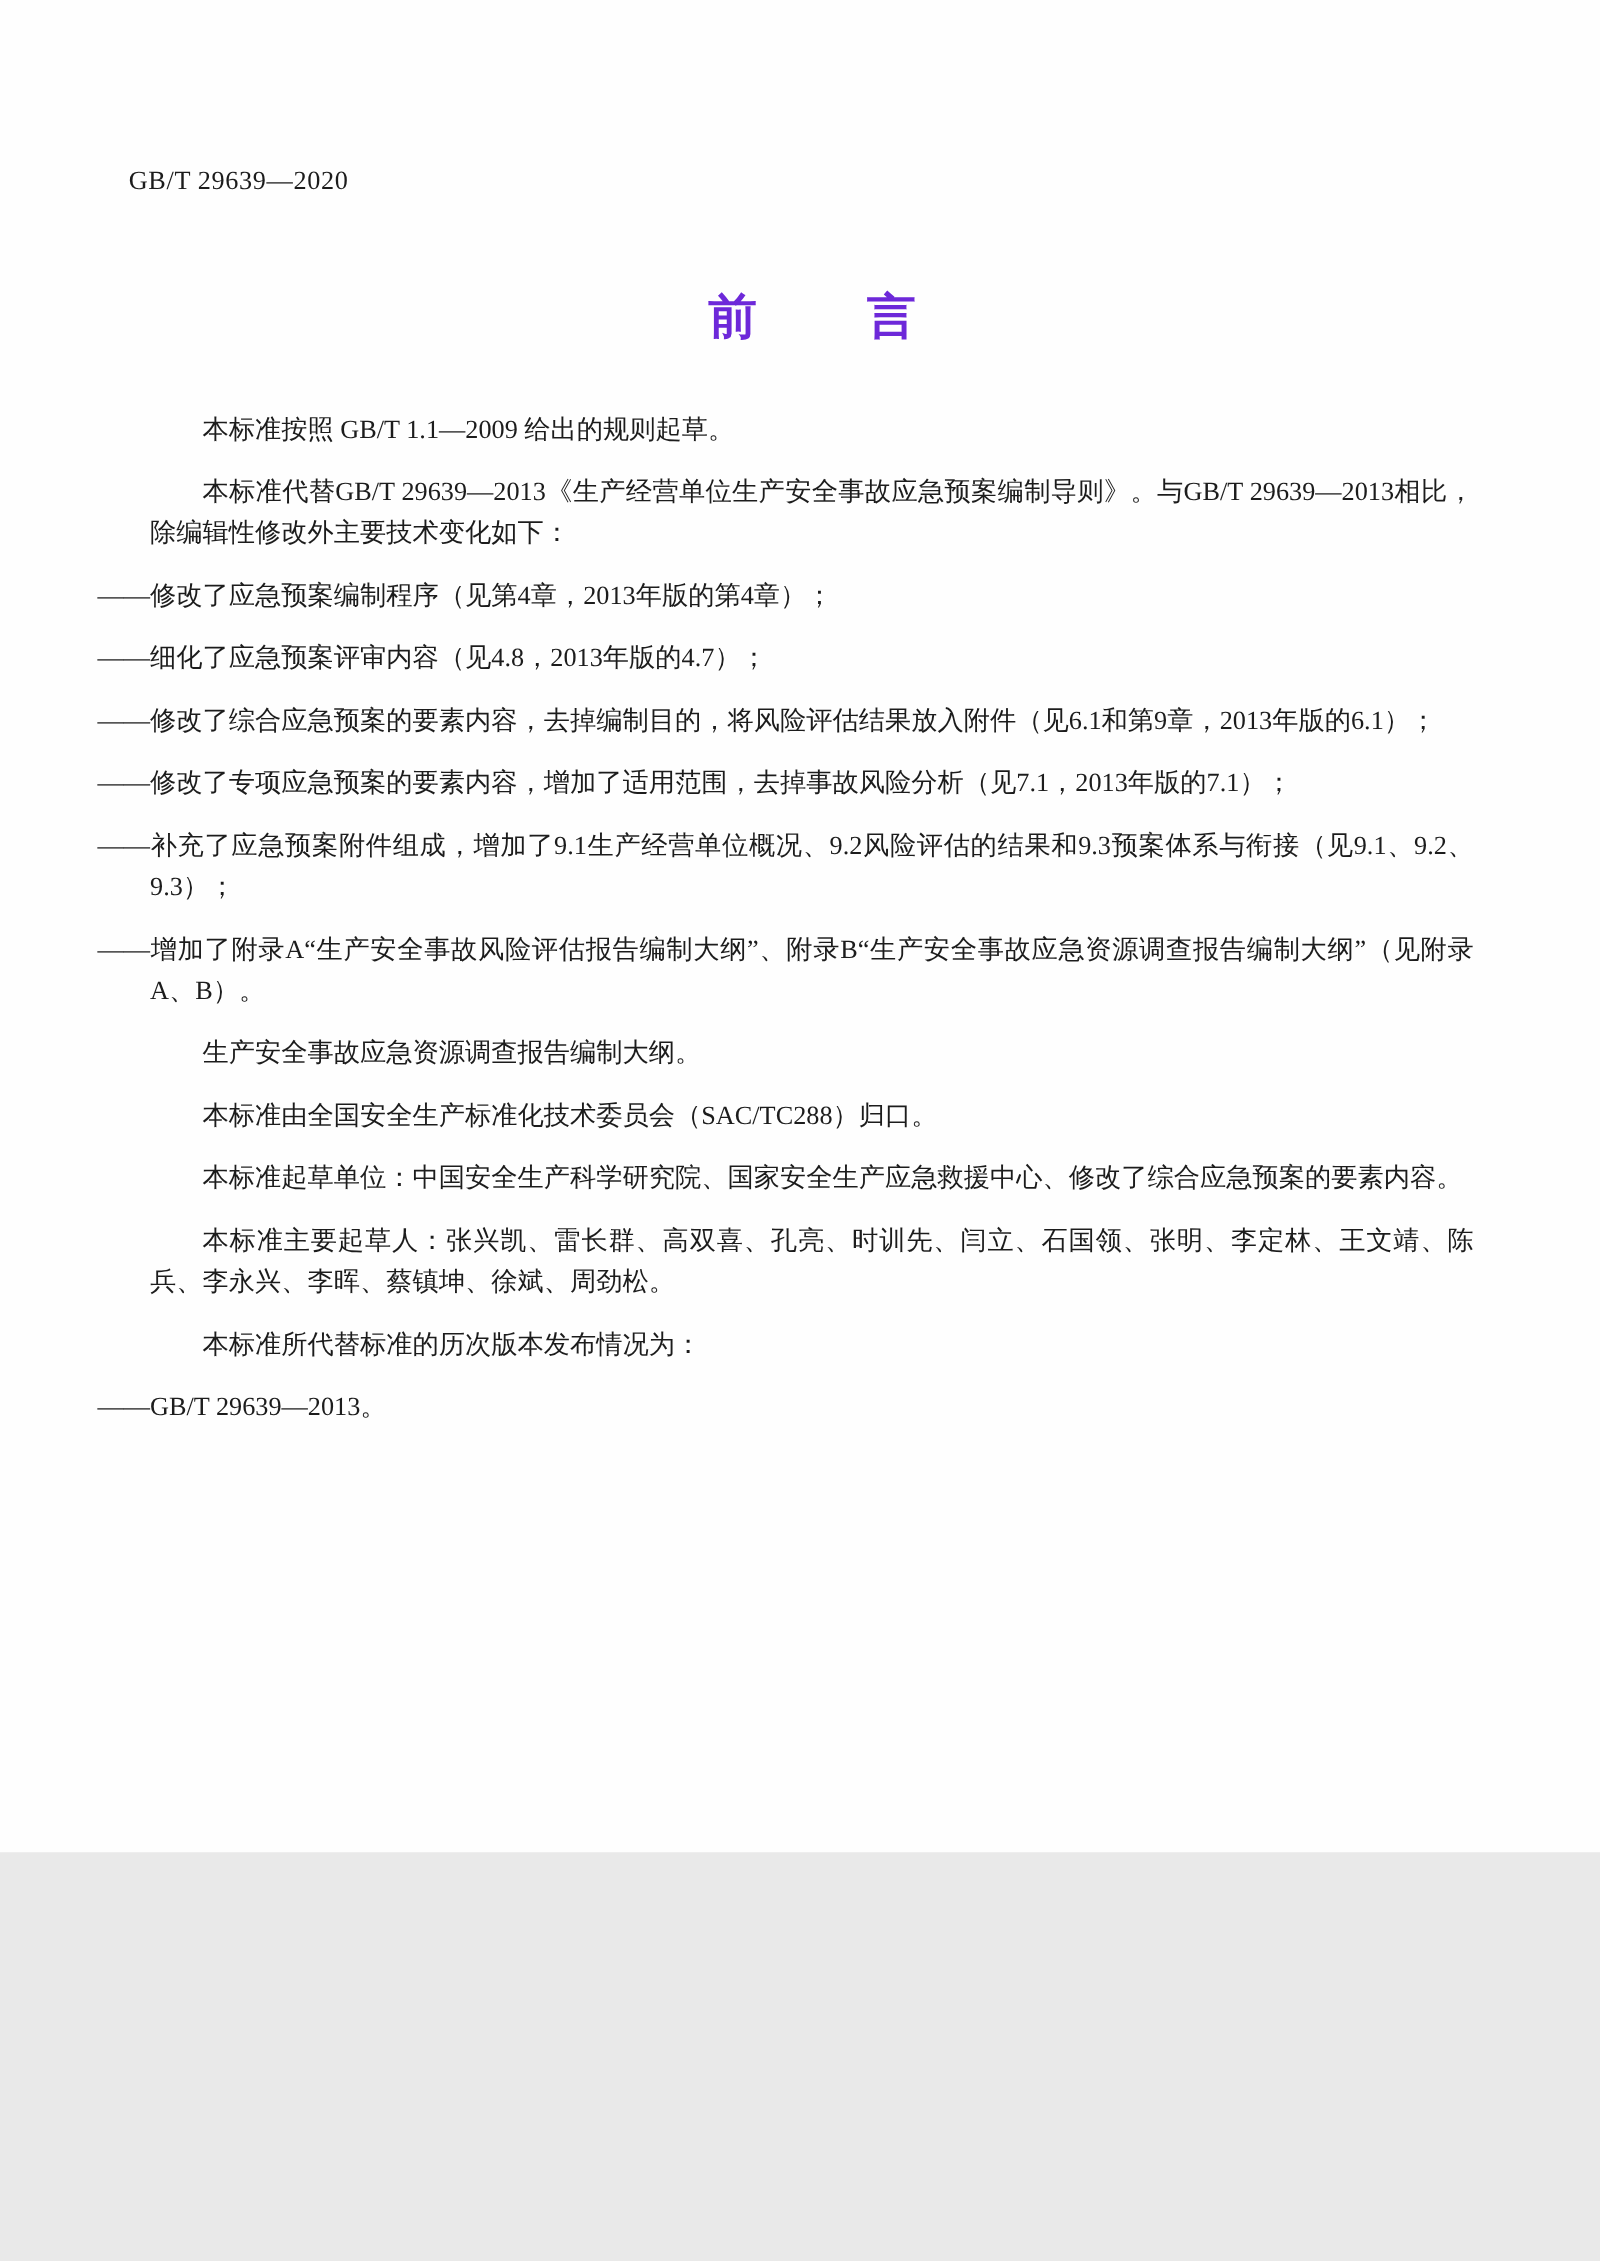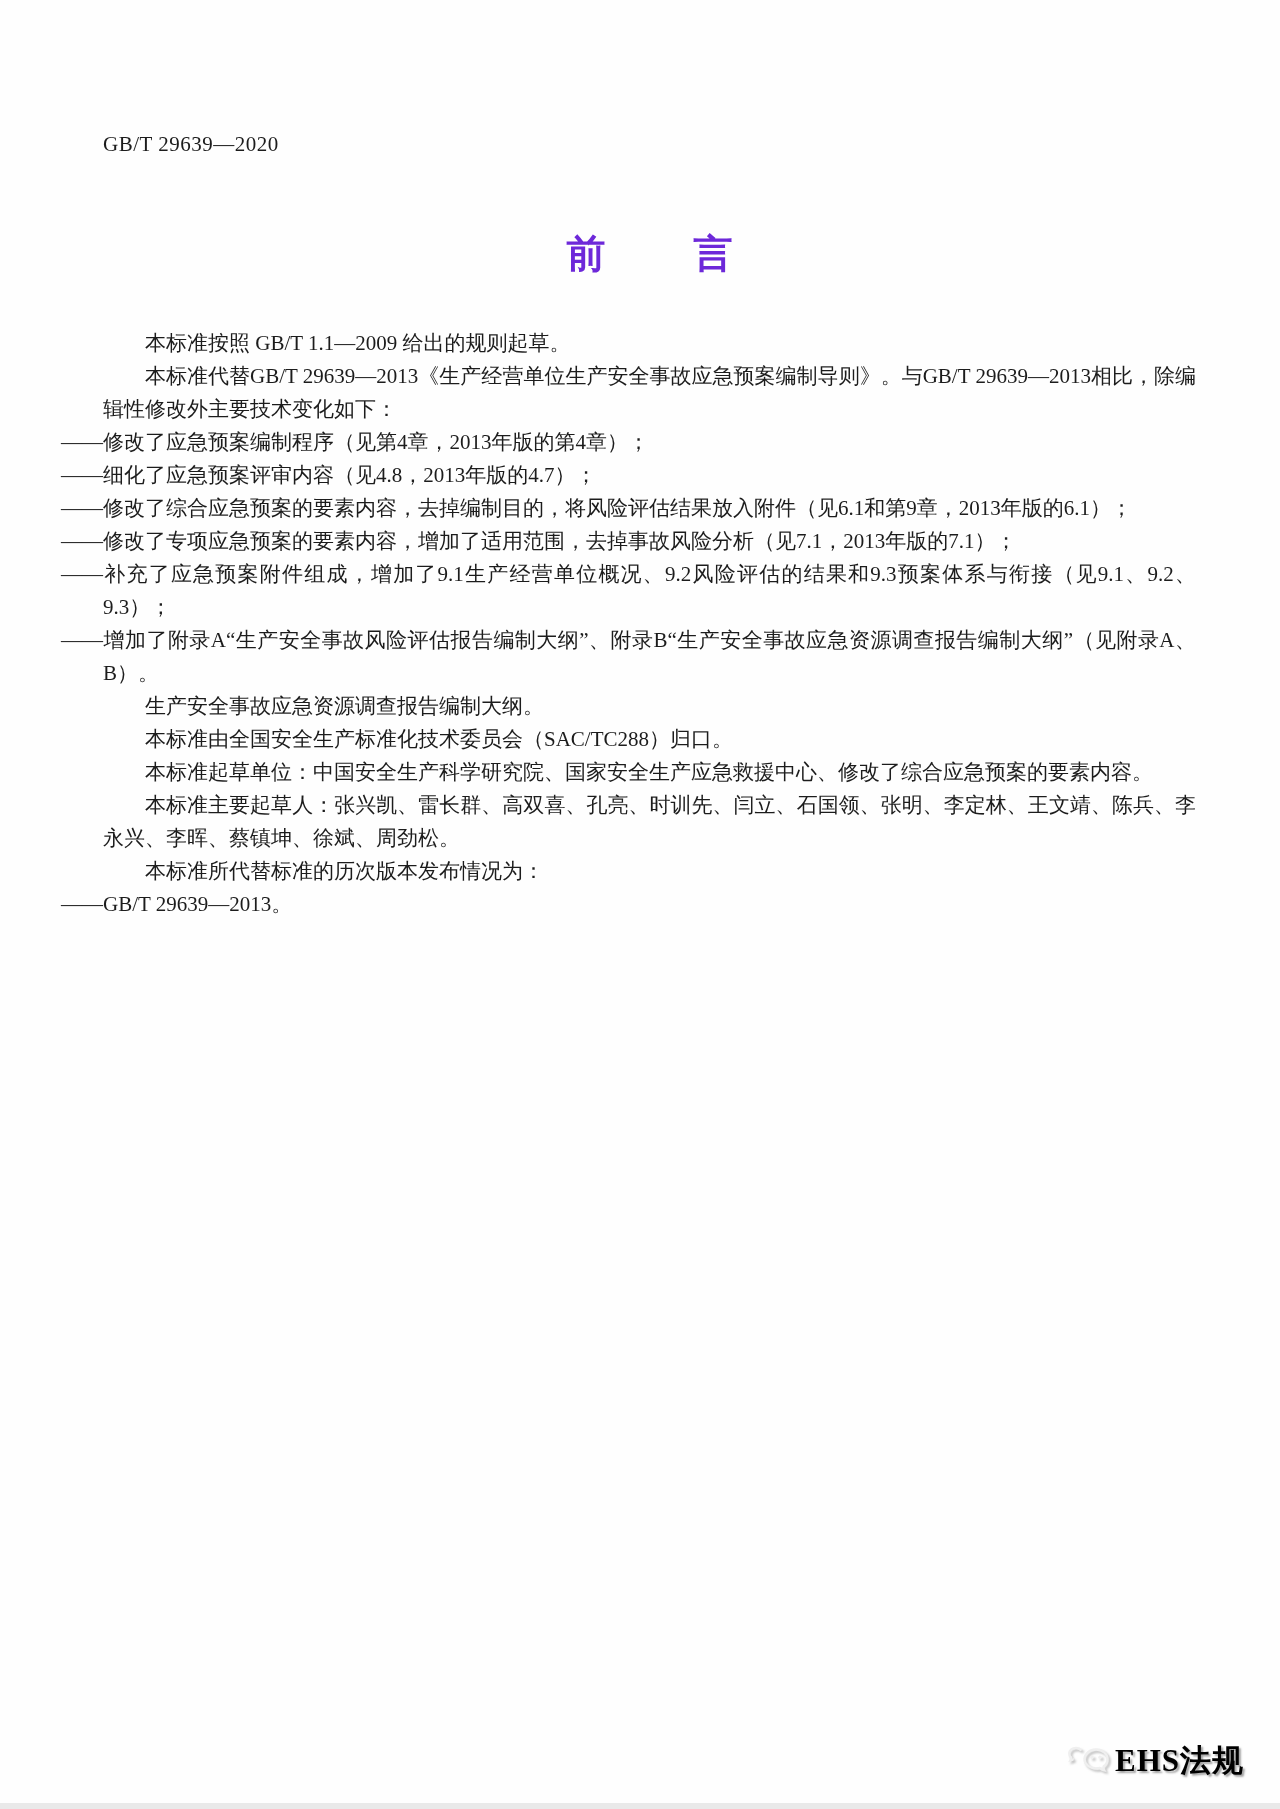--- a/index.html
+++ b/index.html
@@ -3,21 +3,21 @@
 <meta charset="utf-8">
 <style>
   html, body {
     margin: 0;
     padding: 0;
     background: #e9e9e9;
   }
   .page {
     position: relative;
     width: 1280px;
-    height: 1803px;
+    height: 1482px;
     margin: 0 auto;
     background: #fefefe;
     box-sizing: border-box;
     padding: 131px 84px 0 103px;
     overflow: hidden;
     font-family: "Liberation Serif", "DejaVu Serif", serif;
     color: #1c1c1c;
   }
   .std-number {
     font-size: 21px;
@@ -36,21 +36,21 @@
   .title-gap {
     display: inline-block;
     width: 88px;
   }
   .doc-body {
     font-size: 21px;
     line-height: 33px;
     text-align: justify;
   }
   .doc-body p {
-    margin: 0;
+    margin: 17px;
     padding: 0;
   }
   
   .p-indent {
     text-indent: 2em;
   }
   
   .p-bullet {
     padding-left: 4em;
     text-indent: -2em;

